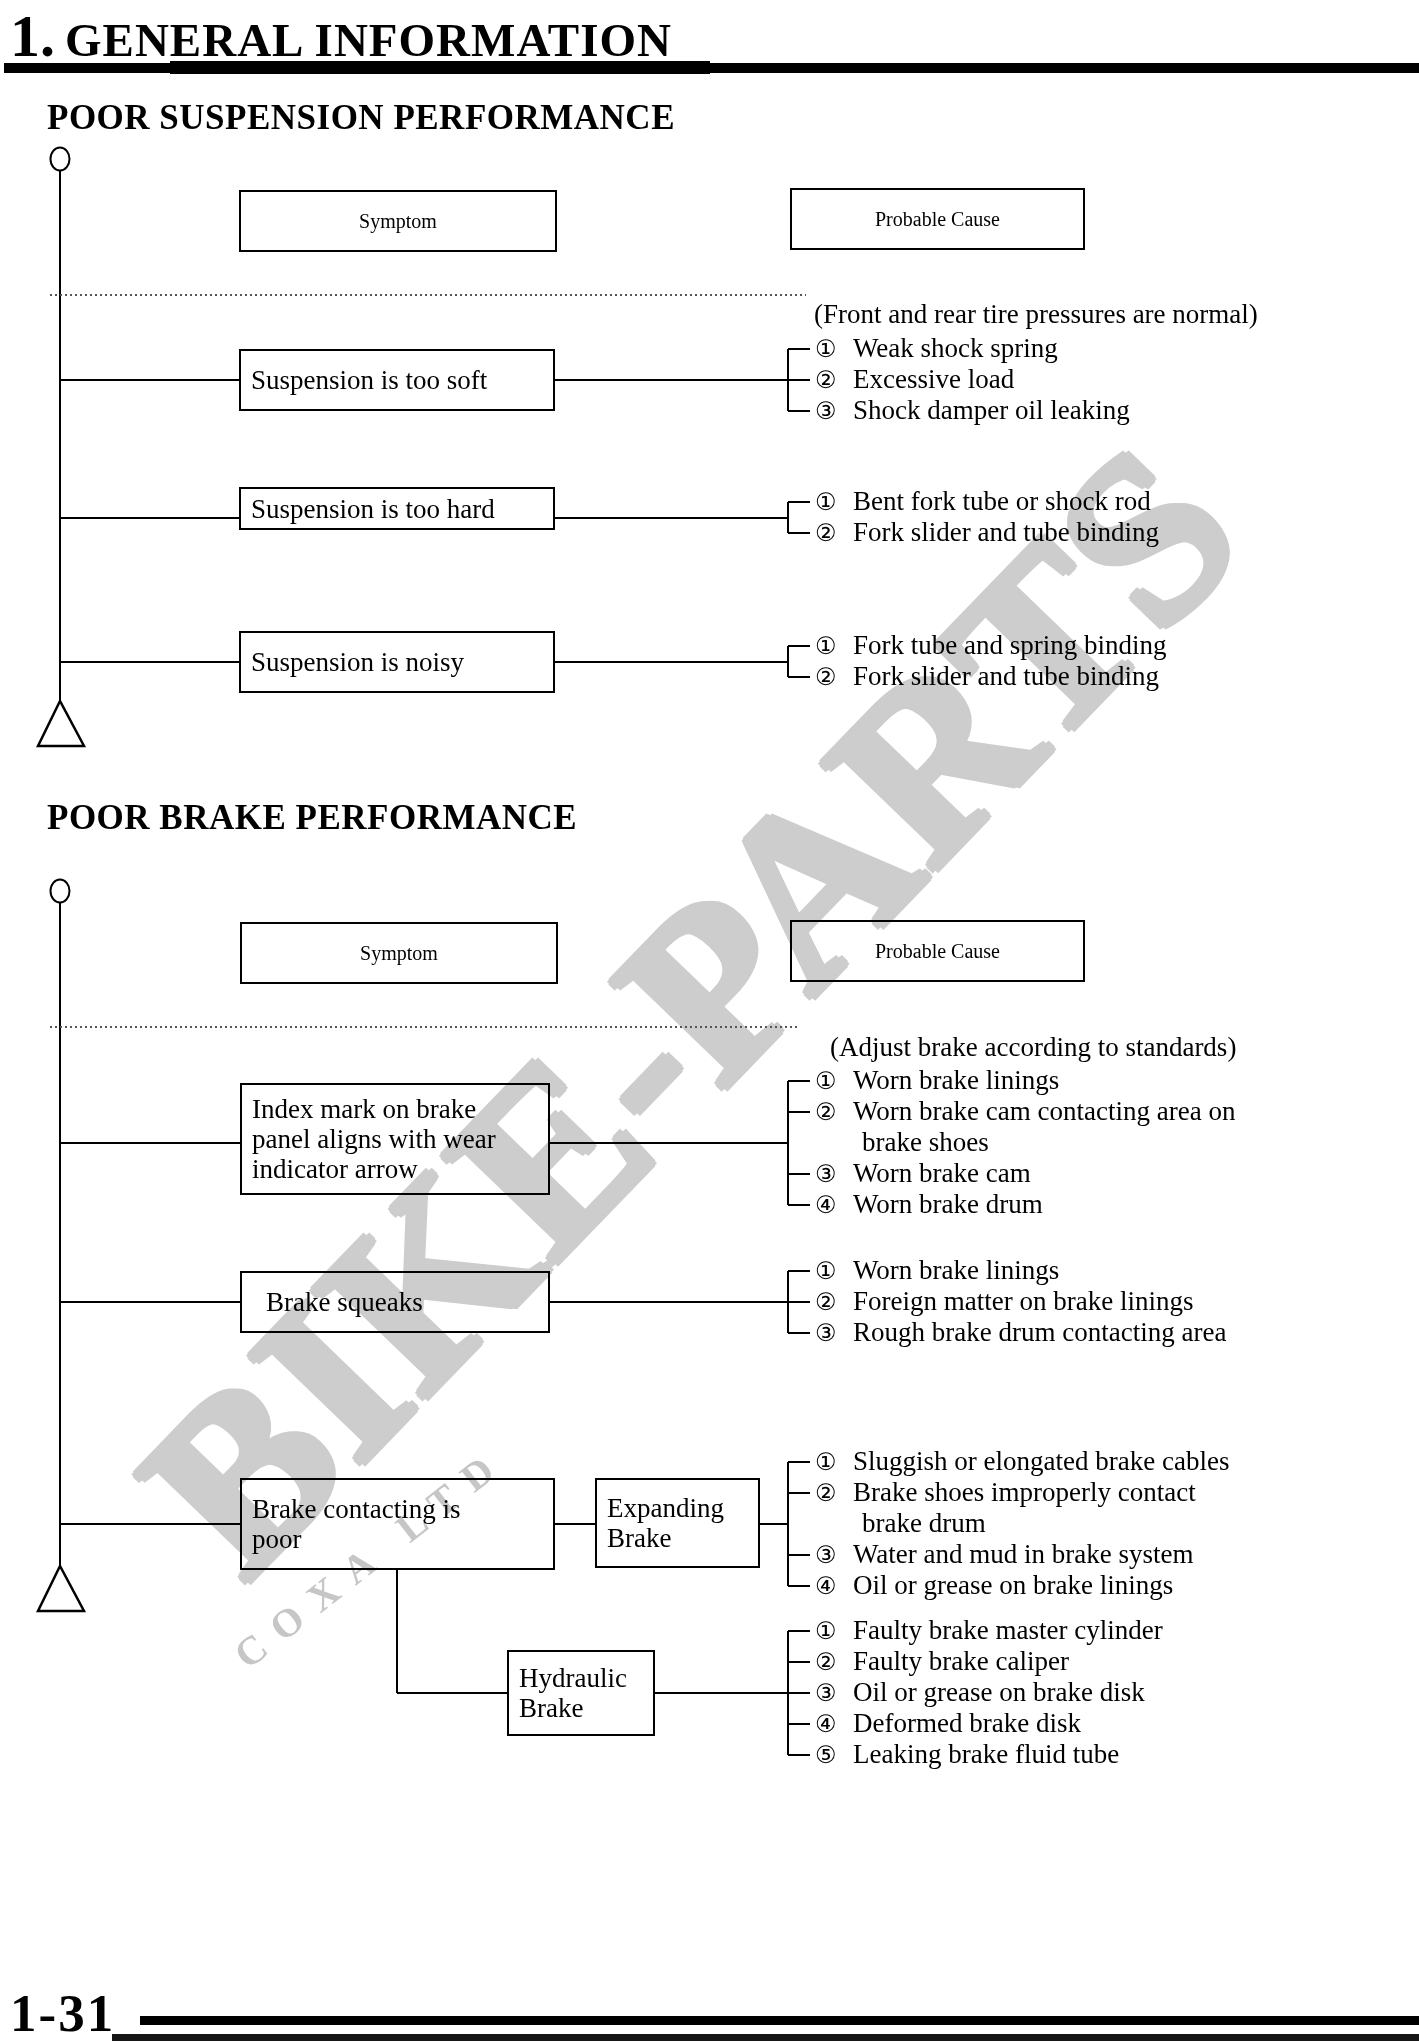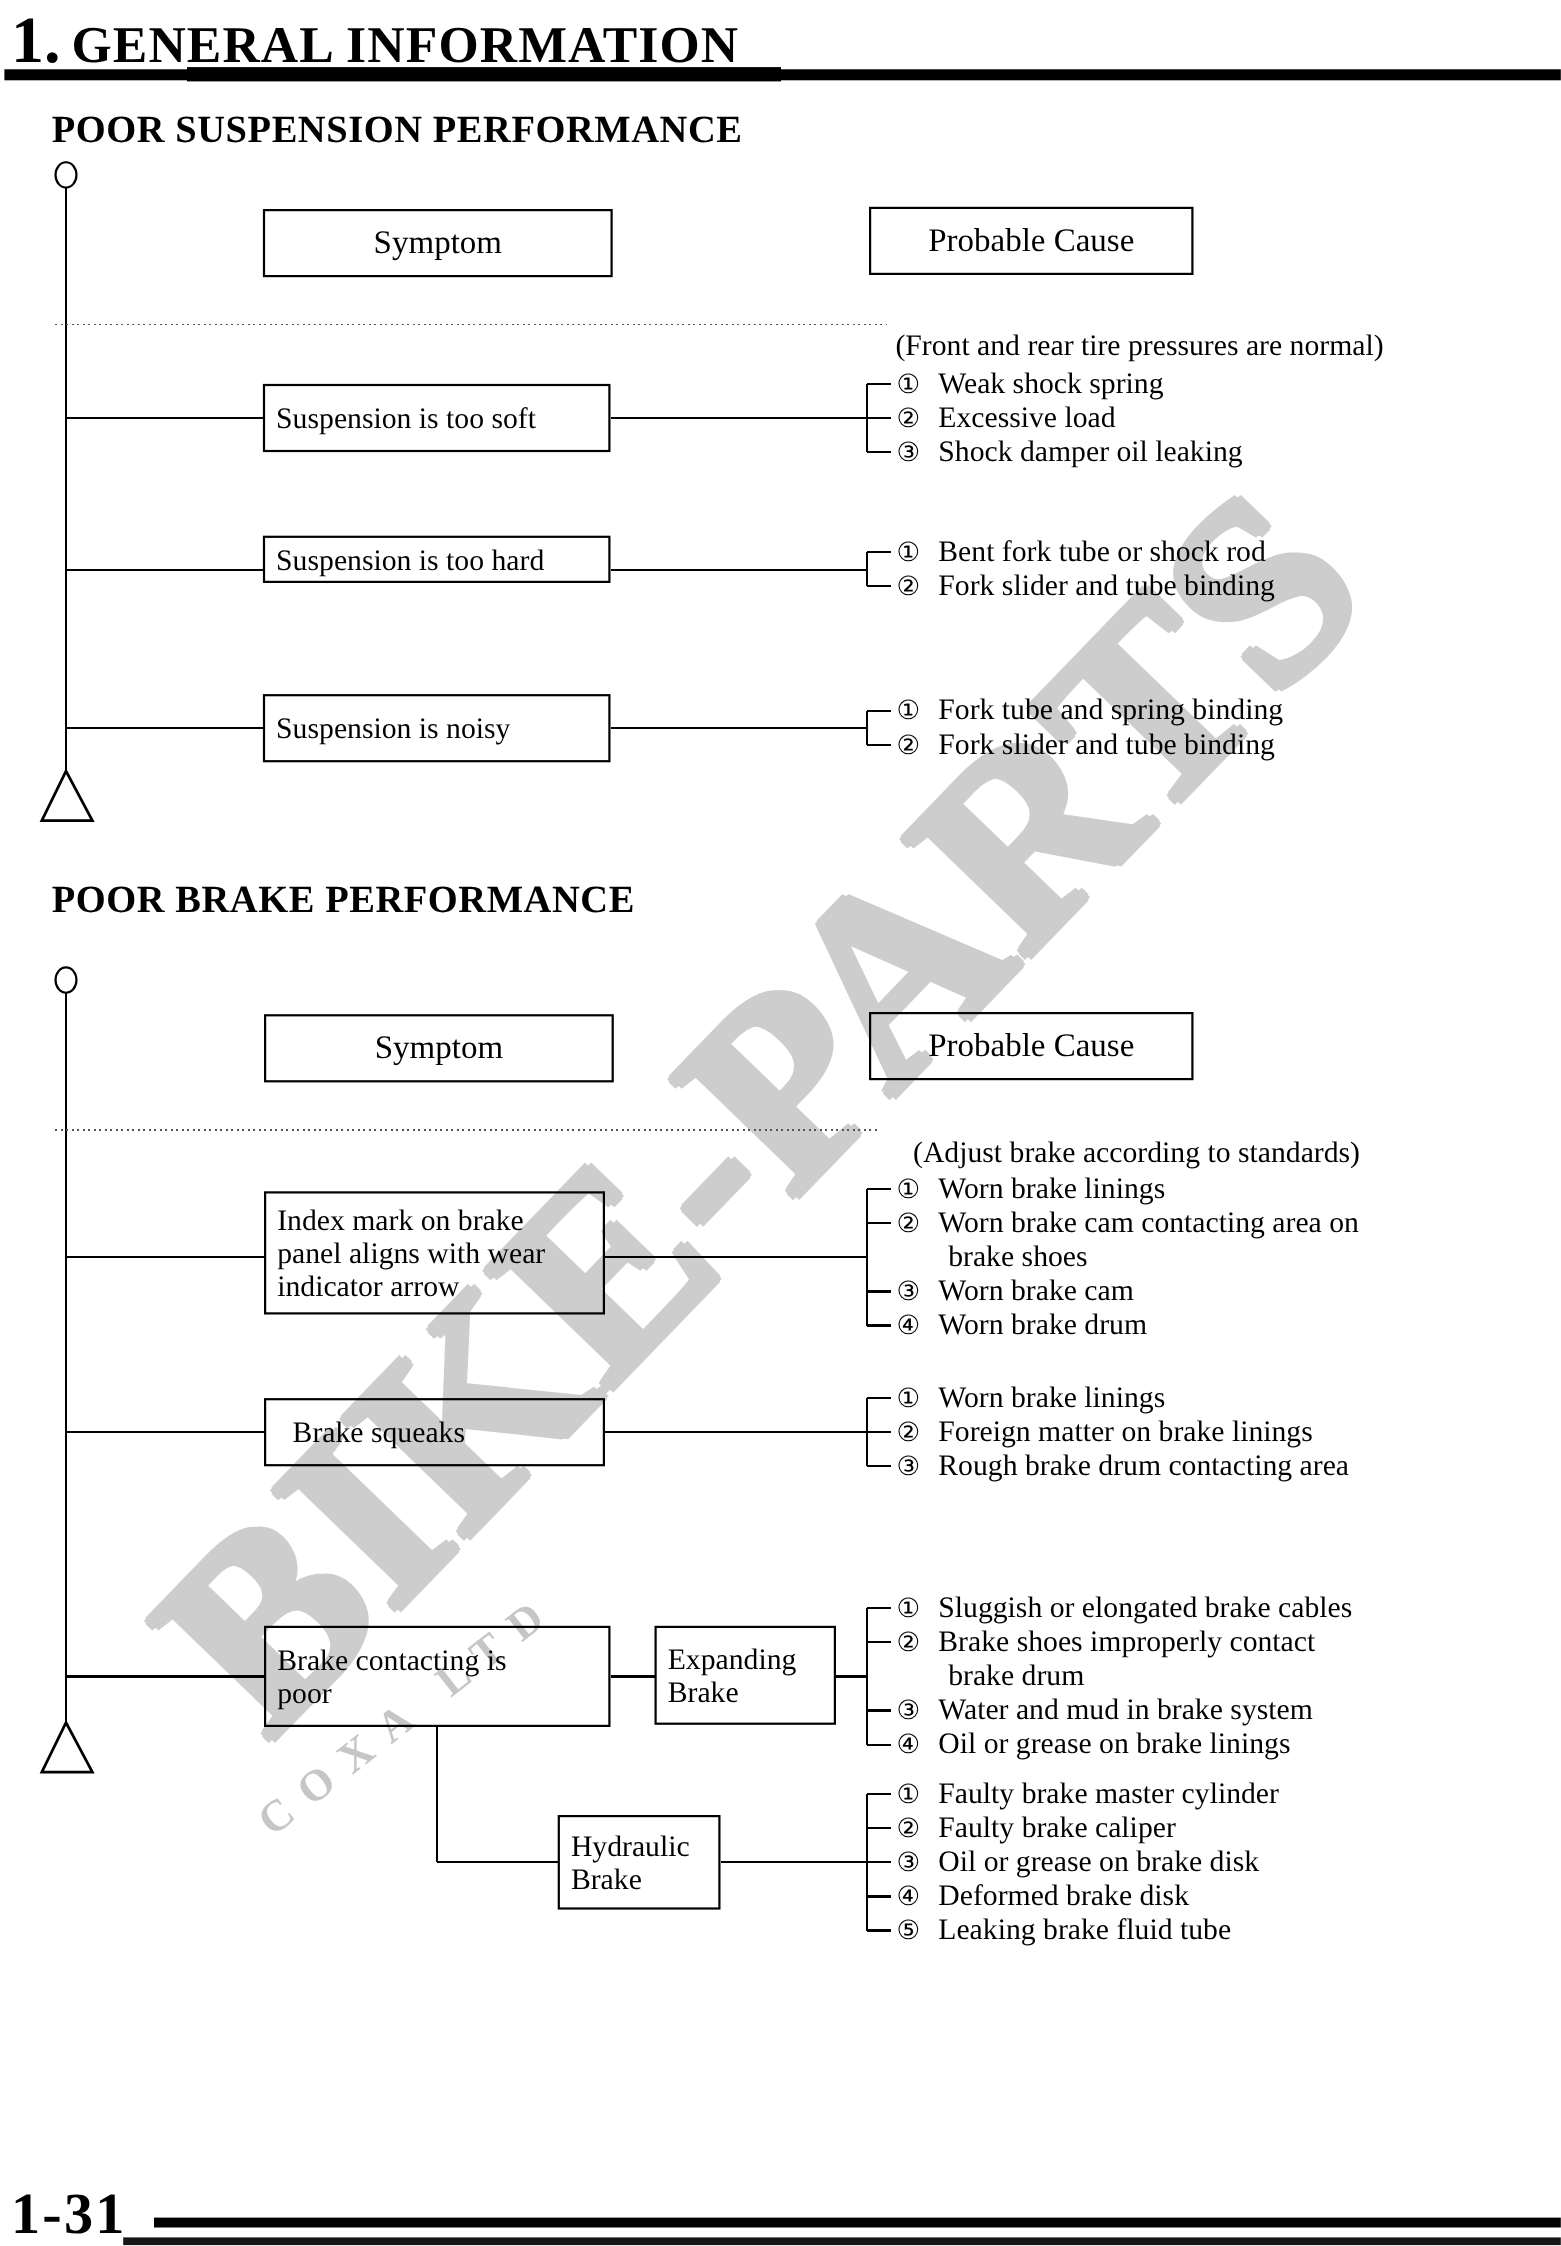--- a/index.html
+++ b/index.html
@@ -20,21 +20,21 @@
   .page-title{position:absolute;left:10px;top:2px;white-space:nowrap;font-weight:bold;}
   .page-title .chapter{font-size:60px;}
   .page-title .ttl{font-size:47px;margin-left:10px;letter-spacing:1px;}
   .title-rule{position:absolute;left:4px;top:63px;width:1415px;height:10px;background:#000;}
   .title-rule2{position:absolute;left:170px;top:61px;width:540px;height:13px;background:#000;}
   .section-heading{position:absolute;left:47px;font-weight:bold;font-size:35px;white-space:nowrap;letter-spacing:0.5px;}
   
   .fbox{position:absolute;border:2px solid #000;box-sizing:border-box;background:transparent;
         font-size:27px;line-height:30px;display:flex;align-items:center;
         padding:0 10px;white-space:pre-line;}
-  .fbox.hdr{justify-content:center;font-size:30px;}
+  .fbox.hdr{justify-content:center;font-size:20px;}
   .note{position:absolute;font-size:27px;white-space:nowrap;}
   
   .cause-list{position:absolute;left:815px;}
   .cause-line{display:flex;align-items:center;height:31px;font-size:27px;white-space:nowrap;}
   .cause-marker{flex:none;width:38px;font-family:"DejaVu Sans",sans-serif;font-size:24px;}
   .cont .cause-text{margin-left:9px;}
   
   .page-number{position:absolute;left:10px;top:1983px;font-size:53px;font-weight:bold;letter-spacing:2px;}
   .footer-rule{position:absolute;left:140px;top:2016px;width:1279px;height:9px;background:#000;}
   .footer-edge{position:absolute;left:112px;top:2034px;width:1307px;height:7px;background:#161616;}

